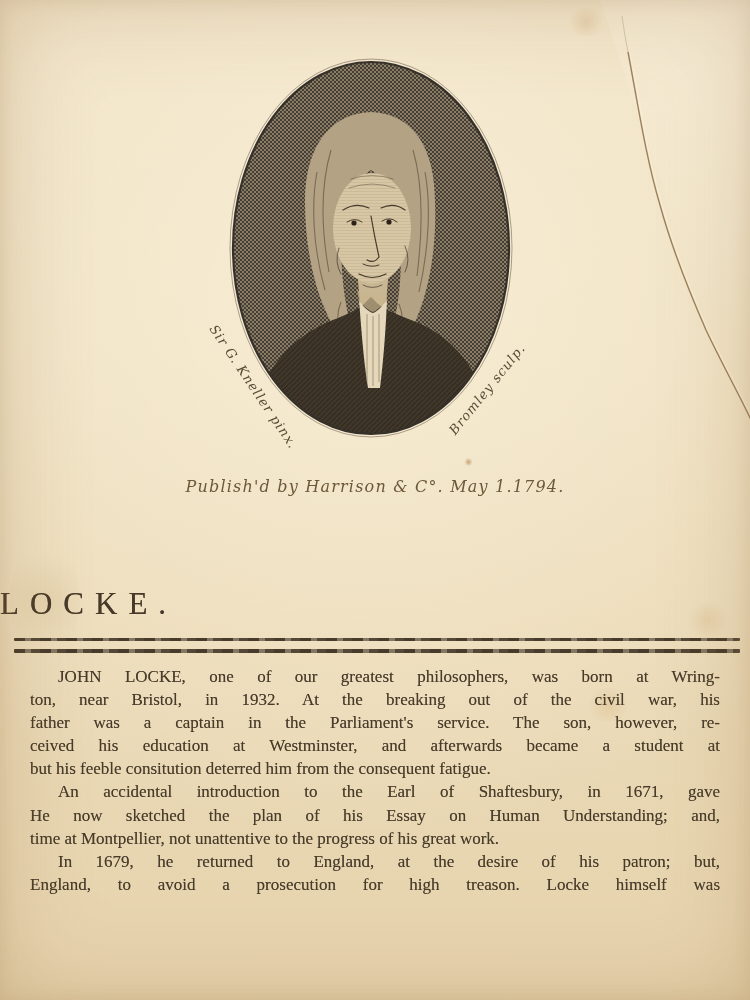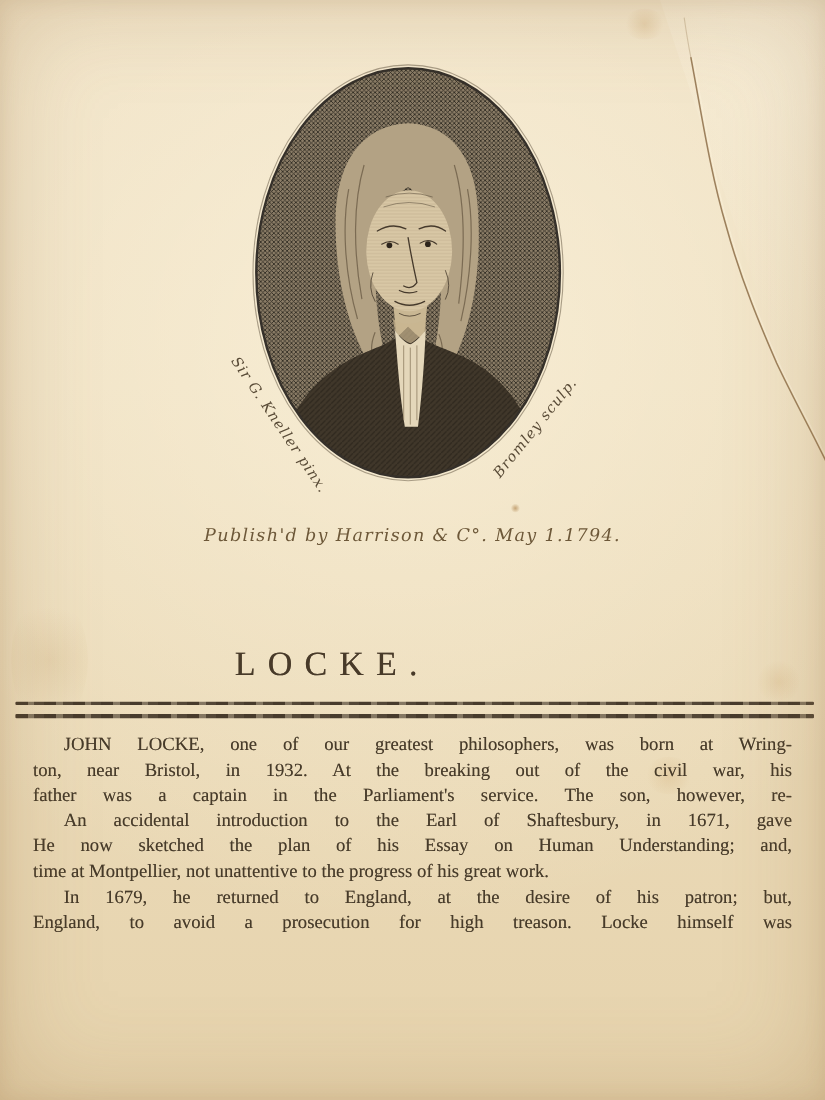--- a/index.html
+++ b/index.html
@@ -40,21 +40,21 @@
   .credit.left{left:219px; top:322px; transform:rotate(56deg); transform-origin:0 0;}
   .credit.right{left:446px; top:428px; transform:rotate(-51deg); transform-origin:0 0;}
 
   .pubcaption{
     position:absolute; left:0; top:477px; width:750px; text-align:center;
     font-family:"DejaVu Serif", serif; font-style:italic;
     font-size:16px; color:#6d5839; letter-spacing:1.2px;
   }
 
   .booktitle{
-    position:absolute; left:0; top:586px; width:604px; text-align:center;
+    position:absolute; left:0; top:586px; width:604px; 
     font-size:31px; letter-spacing:11px; color:#483a29; font-weight:400;
     text-shadow:0 0 .6px rgba(72,58,41,.7);
   }
 
   .rules{position:absolute; left:14px; top:638px; width:726px;}
   .rule{
     height:3px; border-radius:1px;
     background:repeating-linear-gradient(90deg,
       rgba(62,50,36,.95) 0 11px, rgba(62,50,36,.60) 11px 17px, rgba(62,50,36,.88) 17px 26px);
   }
@@ -148,20 +148,22 @@
 
   <div class="rules">
     <div class="rule r1"></div>
     <div class="rule r2"></div>
   </div>
 
   <div class="textblock">
     <span class="bodyline ind">JOHN LOCKE, one of our greatest philosophers, was born at Wring-</span>
     <span class="bodyline">ton, near Bristol, in 1932. At the breaking out of the civil war, his</span>
     <span class="bodyline">father was a captain in the Parliament's service. The son, however, re-</span>
+    <span class="bodyline">ceived his education at Westminster, and afterwards became a student at</span>
+    <span class="bodyline pend">but his feeble consitution deterred him from the consequent fatigue.</span>
     <span class="bodyline ind">An accidental introduction to the Earl of Shaftesbury, in 1671, gave</span>
     <span class="bodyline">He now sketched the plan of his Essay on Human Understanding; and,</span>
     <span class="bodyline pend">time at Montpellier, not unattentive to the progress of his great work.</span>
     <span class="bodyline ind">In 1679, he returned to England, at the desire of his patron; but,</span>
     <span class="bodyline">England, to avoid a prosecution for high treason. Locke himself was</span>
   </div>
 
   <svg class="crease" viewBox="0 0 750 1000" width="750" height="1000">
     <path d="M622 16 C624 30 626 42 628 52" fill="none" stroke="#8d6f49" stroke-width="1" opacity=".3"></path>
     <path d="M628 52 C638 105 646 158 660 205 C674 256 692 298 706 330 C722 364 740 396 756 430" fill="none" stroke="#8d6f49" stroke-width="1.4" opacity=".85"></path>

